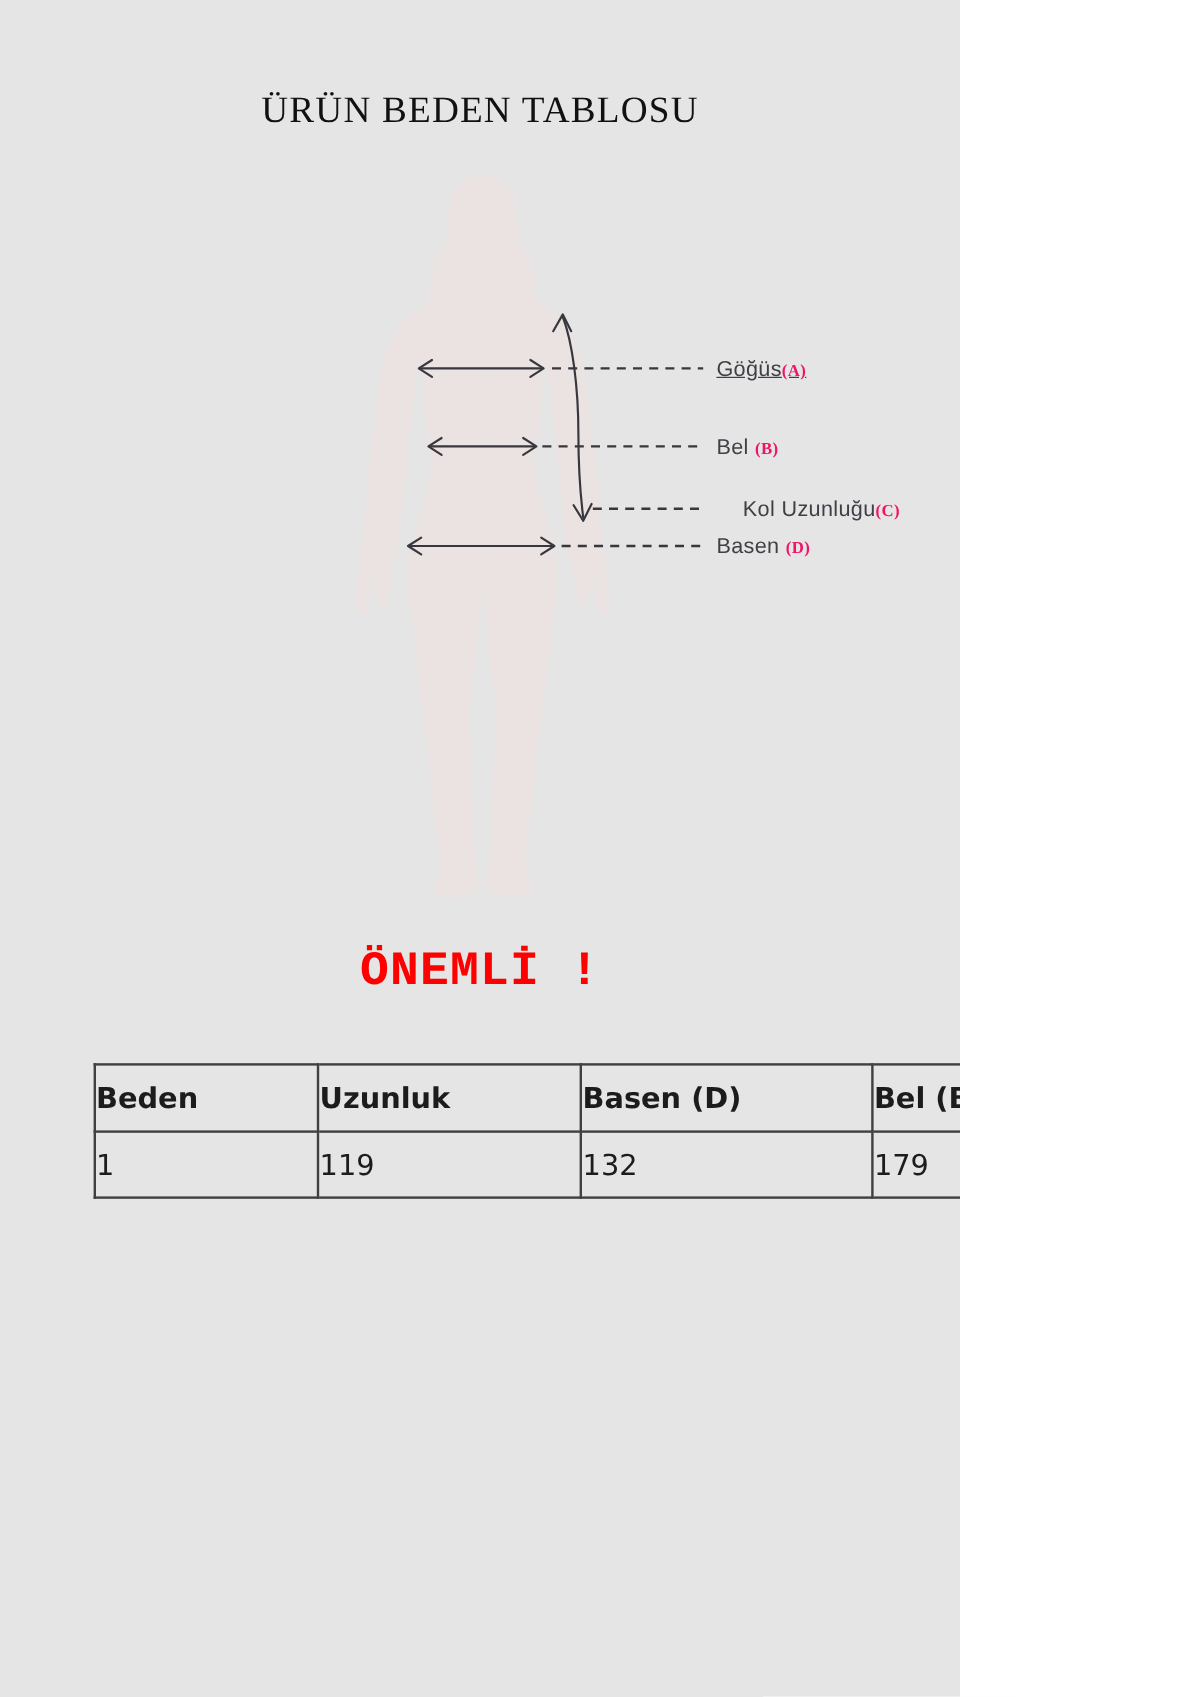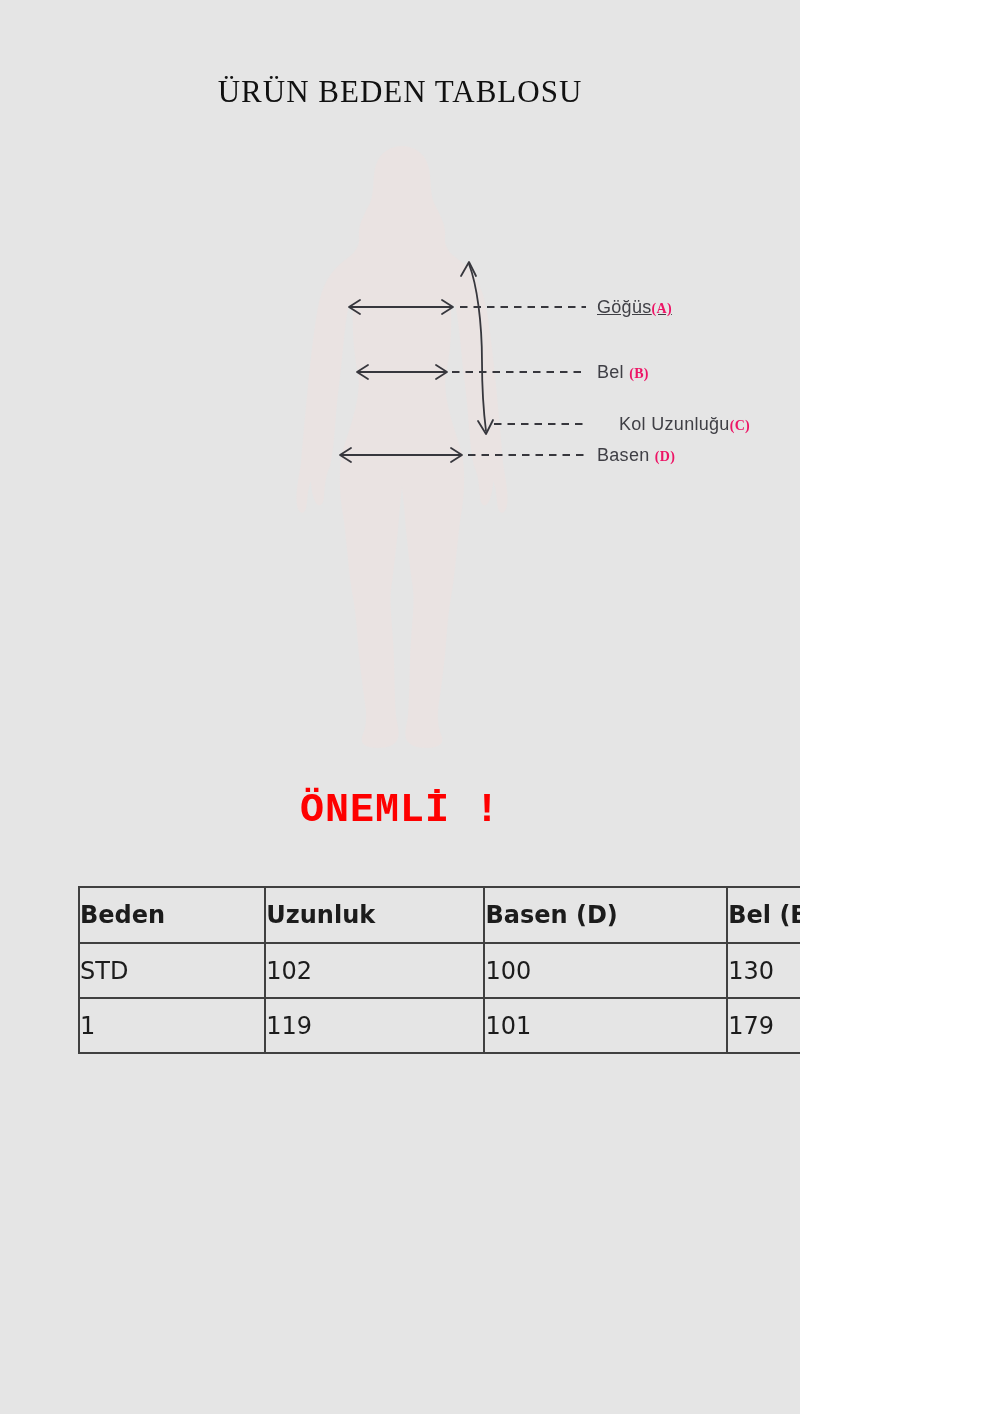--- a/index.html
+++ b/index.html
@@ -185,27 +185,21 @@
     <thead>
       <tr>
         <th>Beden</th>
         <th>Uzunluk</th>
         <th>Basen (D)</th>
         <th>Bel (B)</th>
       </tr>
     </thead>
     <tbody>
       <tr>
-        <td>STD</td>
-        <td>102</td>
-        <td>100</td>
-        <td>130</td>
-      </tr>
-      <tr>
         <td>1</td>
         <td>119</td>
-        <td>101</td>
+        <td>132</td>
         <td>179</td>
       </tr>
     </tbody>
   </table>
 
 </div>
 
 </body></html>

